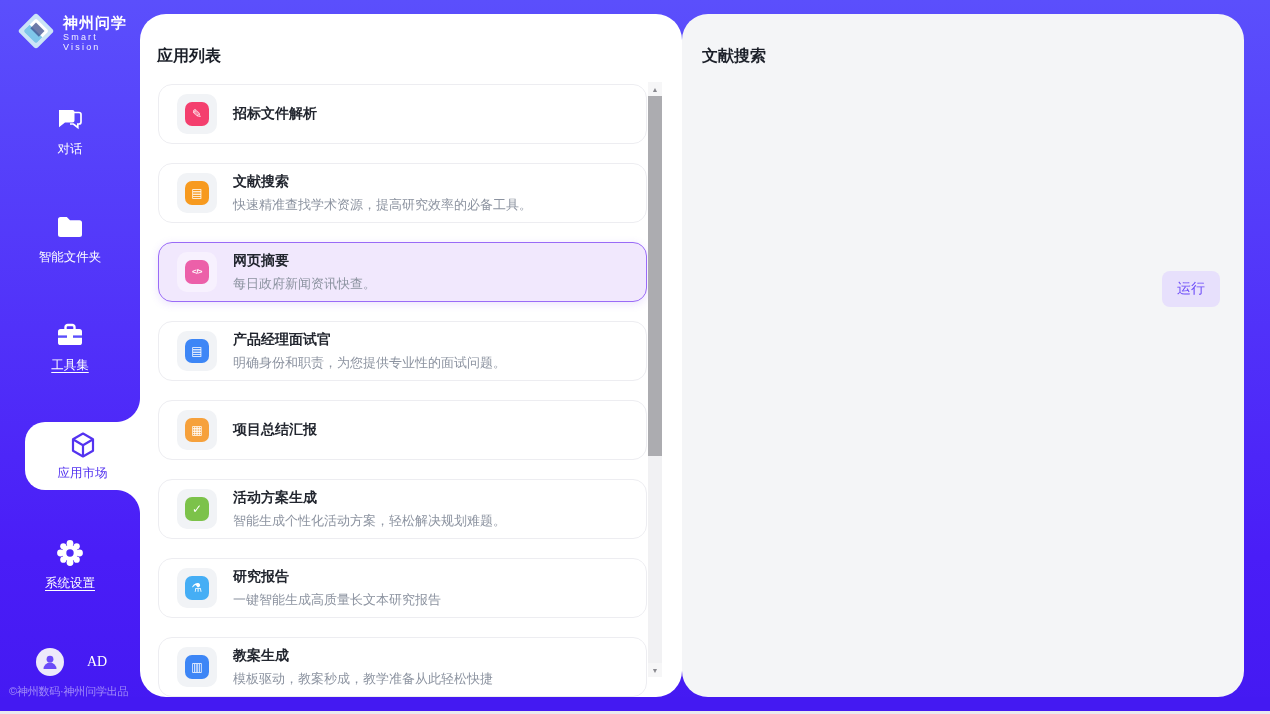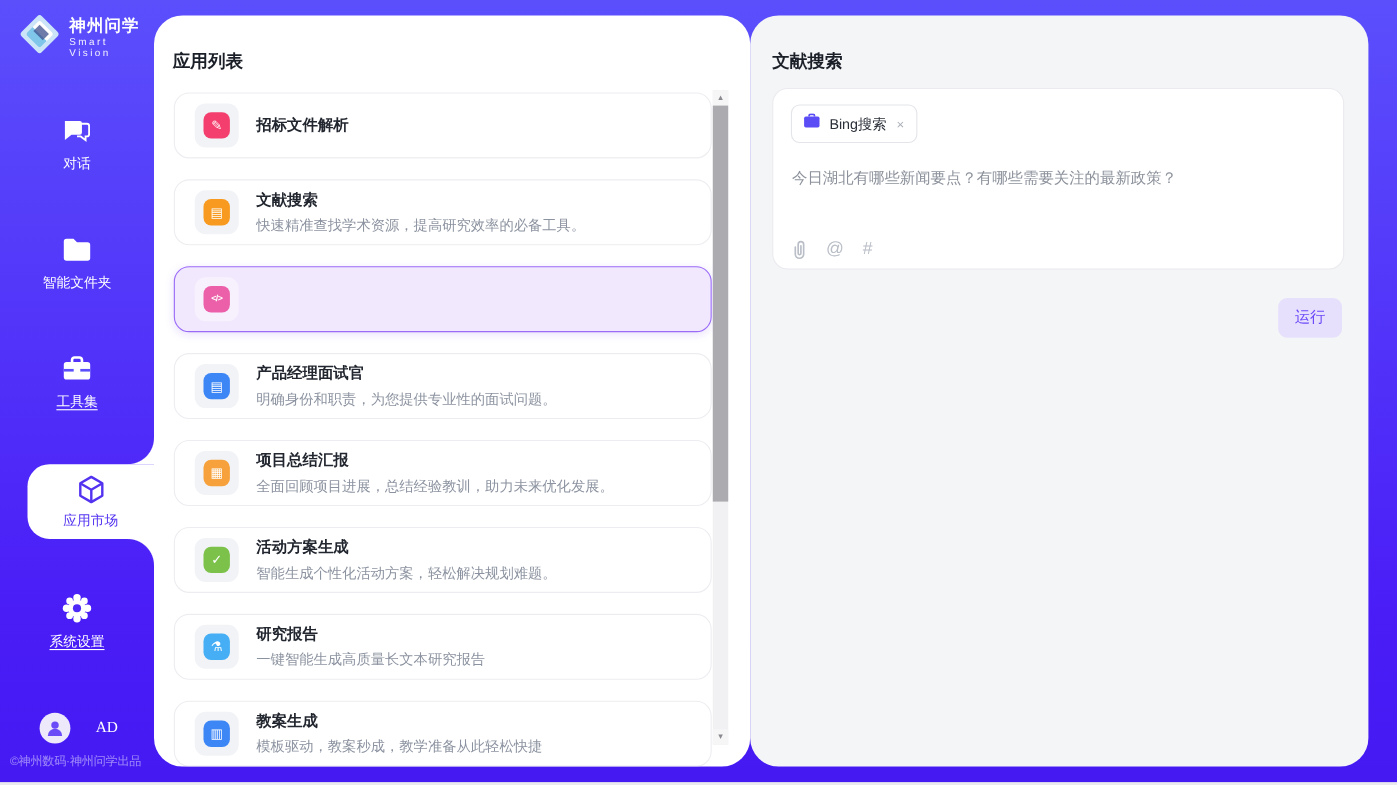--- a/index.html
+++ b/index.html
@@ -99,39 +99,42 @@
         <span class="card-text">
           <div class="card-title">文献搜索</div>
           <div class="card-desc">快速精准查找学术资源，提高研究效率的必备工具。</div>
         </span>
       </div>
 
       <div class="app-card selected">
         <span class="icon-box">
           <span class="card-glyph small" style="background: rgb(236, 96, 169);">&lt;/&gt;</span>
         </span>
+        <span class="card-text">
+          <div class="card-title">网页摘要</div>
+          <div class="card-desc">每日政府新闻资讯快查。</div>
+        </span>
       </div>
 
       <div class="app-card">
         <span class="icon-box">
           <span class="card-glyph" style="background: rgb(61, 134, 246);">▤</span>
         </span>
         <span class="card-text">
           <div class="card-title">产品经理面试官</div>
           <div class="card-desc">明确身份和职责，为您提供专业性的面试问题。</div>
         </span>
       </div>
 
       <div class="app-card">
         <span class="icon-box">
           <span class="card-glyph" style="background: rgb(246, 161, 60);">▦</span>
         </span>
         <span class="card-text">
           <div class="card-title">项目总结汇报</div>
-          <div class="card-desc">全面回顾项目进展，总结经验教训，助力未来优化发展。</div>
         </span>
       </div>
 
       <div class="app-card">
         <span class="icon-box">
           <span class="card-glyph" style="background: rgb(124, 194, 74);">✓</span>
         </span>
         <span class="card-text">
           <div class="card-title">活动方案生成</div>
           <div class="card-desc">智能生成个性化活动方案，轻松解决规划难题。</div>
@@ -160,40 +163,20 @@
     </div>
   <div class="scrollbar">
     <div class="sb-btn sb-up">▲</div>
     <div class="sb-thumb"></div>
     <div class="sb-btn sb-down">▼</div>
   </div>
 </div>
 
 <div class="detail-panel">
   <div class="detail-title">文献搜索</div>
-  <div class="prompt-card">
-    <span class="tool-tag">
-      <span><svg width="16" height="14" viewBox="0 0 16 14">
-            <path d="M5.5 3V2.2A1.2 1.2 0 0 1 6.7 1h2.6a1.2 1.2 0 0 1 1.2 1.2V3" fill="none" stroke="#5B4DF6" stroke-width="1.5"></path>
-            <rect x="1" y="3" width="14" height="10" rx="1.6" fill="#5B4DF6"></rect>
-          </svg></span>
-      <span class="tag-label">Bing搜索</span>
-      <span class="tag-close">×</span>
-    </span>
-    <div class="query-text">今日湖北有哪些新闻要点？有哪些需要关注的最新政策？</div>
-    <div class="prompt-toolbar">
-      <span class="tb-icon">
-          <svg width="15" height="19" viewBox="0 0 15 19">
-            <path d="M4 7.5v6.5a3.8 3.8 0 0 0 7.6 0V5.2a2.5 2.5 0 0 0-5 0v8a1.25 1.25 0 0 0 2.5 0V6.5" fill="none" stroke="#B9BEC7" stroke-width="1.5" stroke-linecap="round"></path>
-          </svg>
-        </span>
-      <span class="tb-icon">@</span>
-      <span class="tb-icon">#</span>
-    </div>
-  </div>
   <button class="run-btn">运行</button>
 </div>
 
 <div class="sidebar">
   <div class="logo">
     <span><svg width="40" height="40" viewBox="0 0 40 40">
           <g transform="rotate(45 20 20)">
             <rect x="7" y="7" width="26" height="26" rx="3" fill="#CBE4F7"></rect>
             <rect x="11" y="11" width="18" height="18" rx="2" fill="#FFFFFF"></rect>
             <path d="M11 20h18v7a2 2 0 0 1-2 2H13a2 2 0 0 1-2-2z" fill="#7FC6EA"></path>

